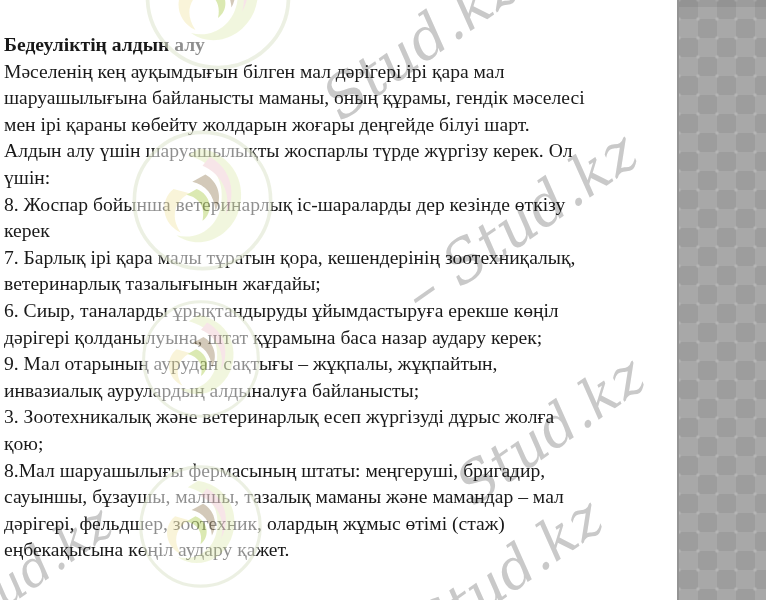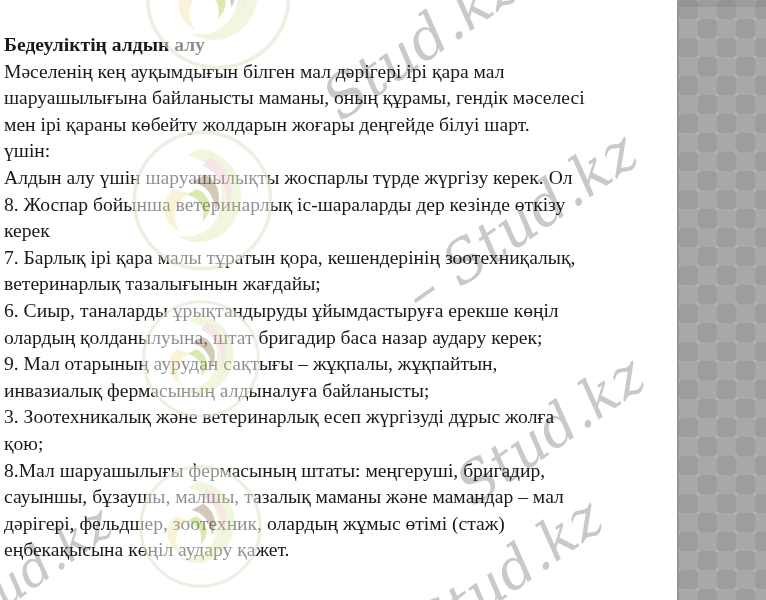--- a/index.html
+++ b/index.html
@@ -76,30 +76,30 @@
   <div class="wm wm2">– Stud.kz</div>
   <div class="wm wm3">Stud.kz</div>
   <div class="wm wm4">Stud.kz</div>
   <div class="wm wm5">Stud.kz</div>
 
   <div class="content">
     <div class="doc-title">Бедеуліктің алдын алу</div>
     <div class="doc-line">Мәселенің кең ауқымдығын білген мал дәрігері ірі қара мал</div>
     <div class="doc-line">шаруашылығына байланысты маманы, оның құрамы, гендік мәселесі</div>
     <div class="doc-line">мен ірі қараны көбейту жолдарын жоғары деңгейде білуі шарт.</div>
+    <div class="doc-line">Алдын алу үшін шаруашылықты жоспарлы  түрде жүргізу керек. Ол</div>
     <div class="doc-line">үшін:</div>
-    <div class="doc-line">Алдын алу үшін шаруашылықты жоспарлы  түрде жүргізу керек. Ол</div>
     <div class="doc-line">8. Жоспар бойынша ветеринарлық іс-шараларды дер кезінде өткізу</div>
     <div class="doc-line">керек</div>
     <div class="doc-line">7. Барлық ірі қара малы тұратын қора, кешендерінің зоотехниқалық,</div>
     <div class="doc-line">ветеринарлық тазалығынын жағдайы;</div>
     <div class="doc-line">6. Сиыр, таналарды ұрықтандыруды ұйымдастыруға ерекше көңіл</div>
-    <div class="doc-line">олардың қолданылуына, штат бригадир баса назар аудару керек;</div>
+    <div class="doc-line">дәрігері қолданылуына, штат құрамына баса назар аудару керек;</div>
     <div class="doc-line">9. Мал отарының аурудан сақтығы – жұқпалы, жұқпайтын,</div>
-    <div class="doc-line">инвазиалық фермасының алдыналуға байланысты;</div>
+    <div class="doc-line">инвазиалық аурулардың алдыналуға байланысты;</div>
     <div class="doc-line">3. Зоотехникалық және ветеринарлық есеп жүргізуді дұрыс жолға</div>
     <div class="doc-line">қою;</div>
     <div class="doc-line">8.Мал шаруашылығы фермасының штаты: меңгеруші, бригадир,</div>
     <div class="doc-line">сауыншы, бұзаушы, малшы, тазалық маманы және мамандар – мал</div>
     <div class="doc-line">дәрігері, фельдшер, зоотехник, олардың жұмыс өтімі (стаж)</div>
     <div class="doc-line">еңбекақысына көңіл аудару қажет.</div>
   </div>
 
   <svg class="logo logo1">
       <use href="#studlogo"></use>

